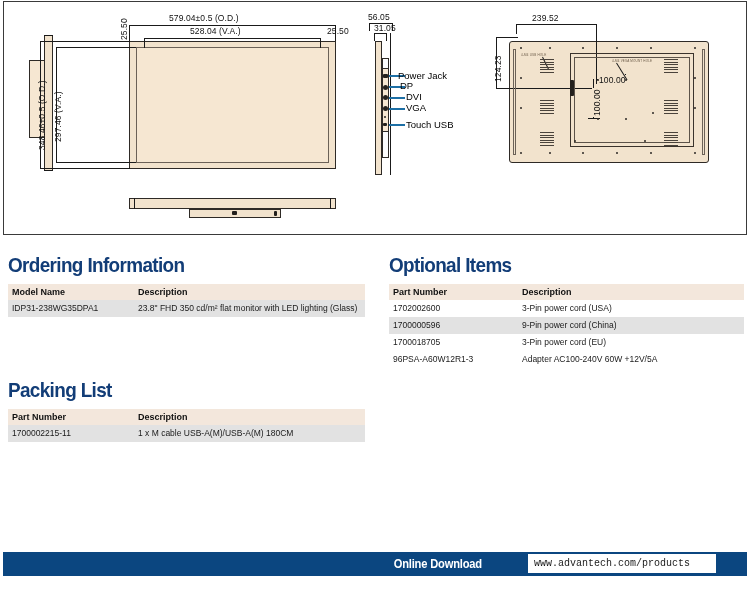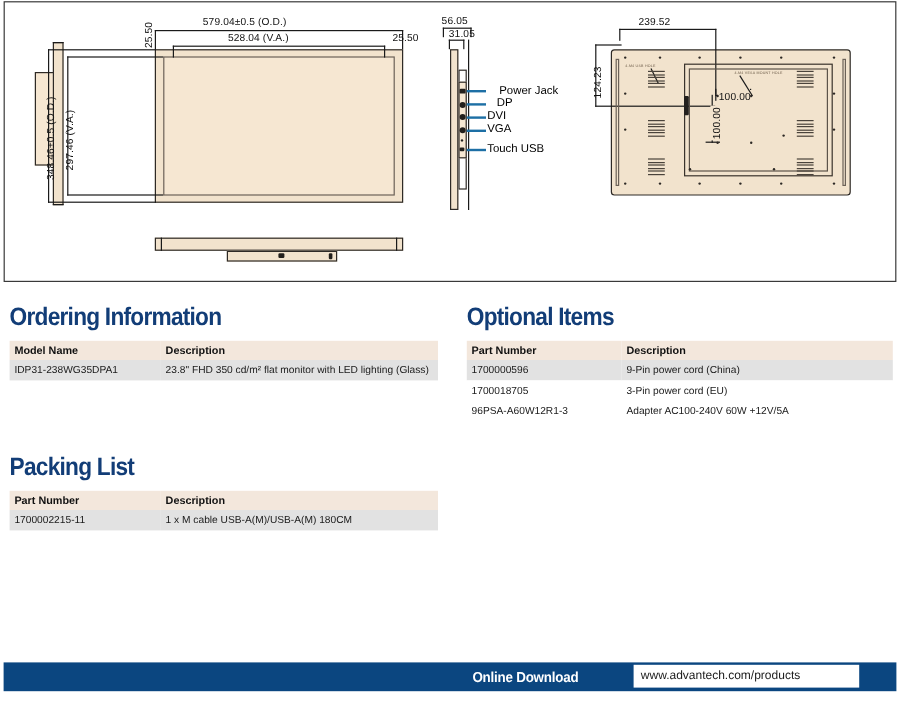--- a/index.html
+++ b/index.html
@@ -70,21 +70,21 @@
     font-size:12px;letter-spacing:-.2px;
     font-family:"Liberation Sans",sans-serif;transform:scaleX(.93);
     transform-origin:right center;
   }
   #footer-url-box{
     position:absolute;left:528px;top:554px;width:188px;height:19px;
     background:#ffffff;box-sizing:border-box;
   }
   #footer-url{
     position:absolute;left:534px;top:558px;font-size:10px;color:#1a1a1a;
-    font-family:Liberation Sans, sans-serif;
+    font-family:Liberation Mono, monospace;
   }
 </style>
 </head>
 <body>
 
 <div id="drawing-frame">
 
   <div class="dwg">
     <div class="panel" style="left:40px;top:33px;width:9px;height:136px;"></div>
     <div class="ln h" style="left:40px;top:33px;width:9px;"></div>
@@ -155,22 +155,22 @@
     <div class="port" style="left:379px;top:104px;width:5px;height:5px;border-radius:50%;"></div>
     <div class="port" style="left:380px;top:114px;width:2px;height:2px;border-radius:50%;"></div>
     <div class="port" style="left:379px;top:121px;width:4px;height:3px;"></div>
 
     <div class="leader" style="left:385px;top:73px;width:16px;"></div>
     <div class="leader" style="left:385px;top:84px;width:16px;"></div>
     <div class="leader" style="left:385px;top:95px;width:16px;"></div>
     <div class="leader" style="left:385px;top:106px;width:16px;"></div>
     <div class="leader" style="left:385px;top:122px;width:16px;"></div>
 
-    <div class="lbl" style="left:412px;top:68px;">Power Jack</div>
-    <div class="lbl" style="left:410px;top:78px;text-align:right;">DP</div>
+    <div class="lbl" style="left:394px;top:68px;">Power Jack</div>
+    <div class="lbl" style="left:396px;top:78px;text-align:right;">DP</div>
     <div class="lbl" style="left:402px;top:89px;">DVI</div>
     <div class="lbl" style="left:402px;top:100px;">VGA</div>
     <div class="lbl" style="left:402px;top:117px;">Touch USB</div>
   </div>
 
   <div class="dwg">
 
     <div class="panel" style="left:505px;top:39px;width:200px;height:122px;border-radius:3px;"></div>
 
     <div class="ln h" style="left:512px;top:22px;width:81px;"></div>
@@ -310,20 +310,24 @@
       <col style="width:129px;">
       <col style="width:226px;">
     </colgroup>
   <thead>
     <tr>
       <th>Part Number</th>
       <th>Description</th>
     </tr>
   </thead>
   <tbody>
+    <tr class="plain">
+      <td>1702002600</td>
+      <td>3-Pin power cord (USA)</td>
+    </tr>
     <tr class="alt">
       <td>1700000596</td>
       <td>9-Pin power cord (China)</td>
     </tr>
     <tr class="plain">
       <td>1700018705</td>
       <td>3-Pin power cord (EU)</td>
     </tr>
     <tr class="plain">
       <td>96PSA-A60W12R1-3</td>

